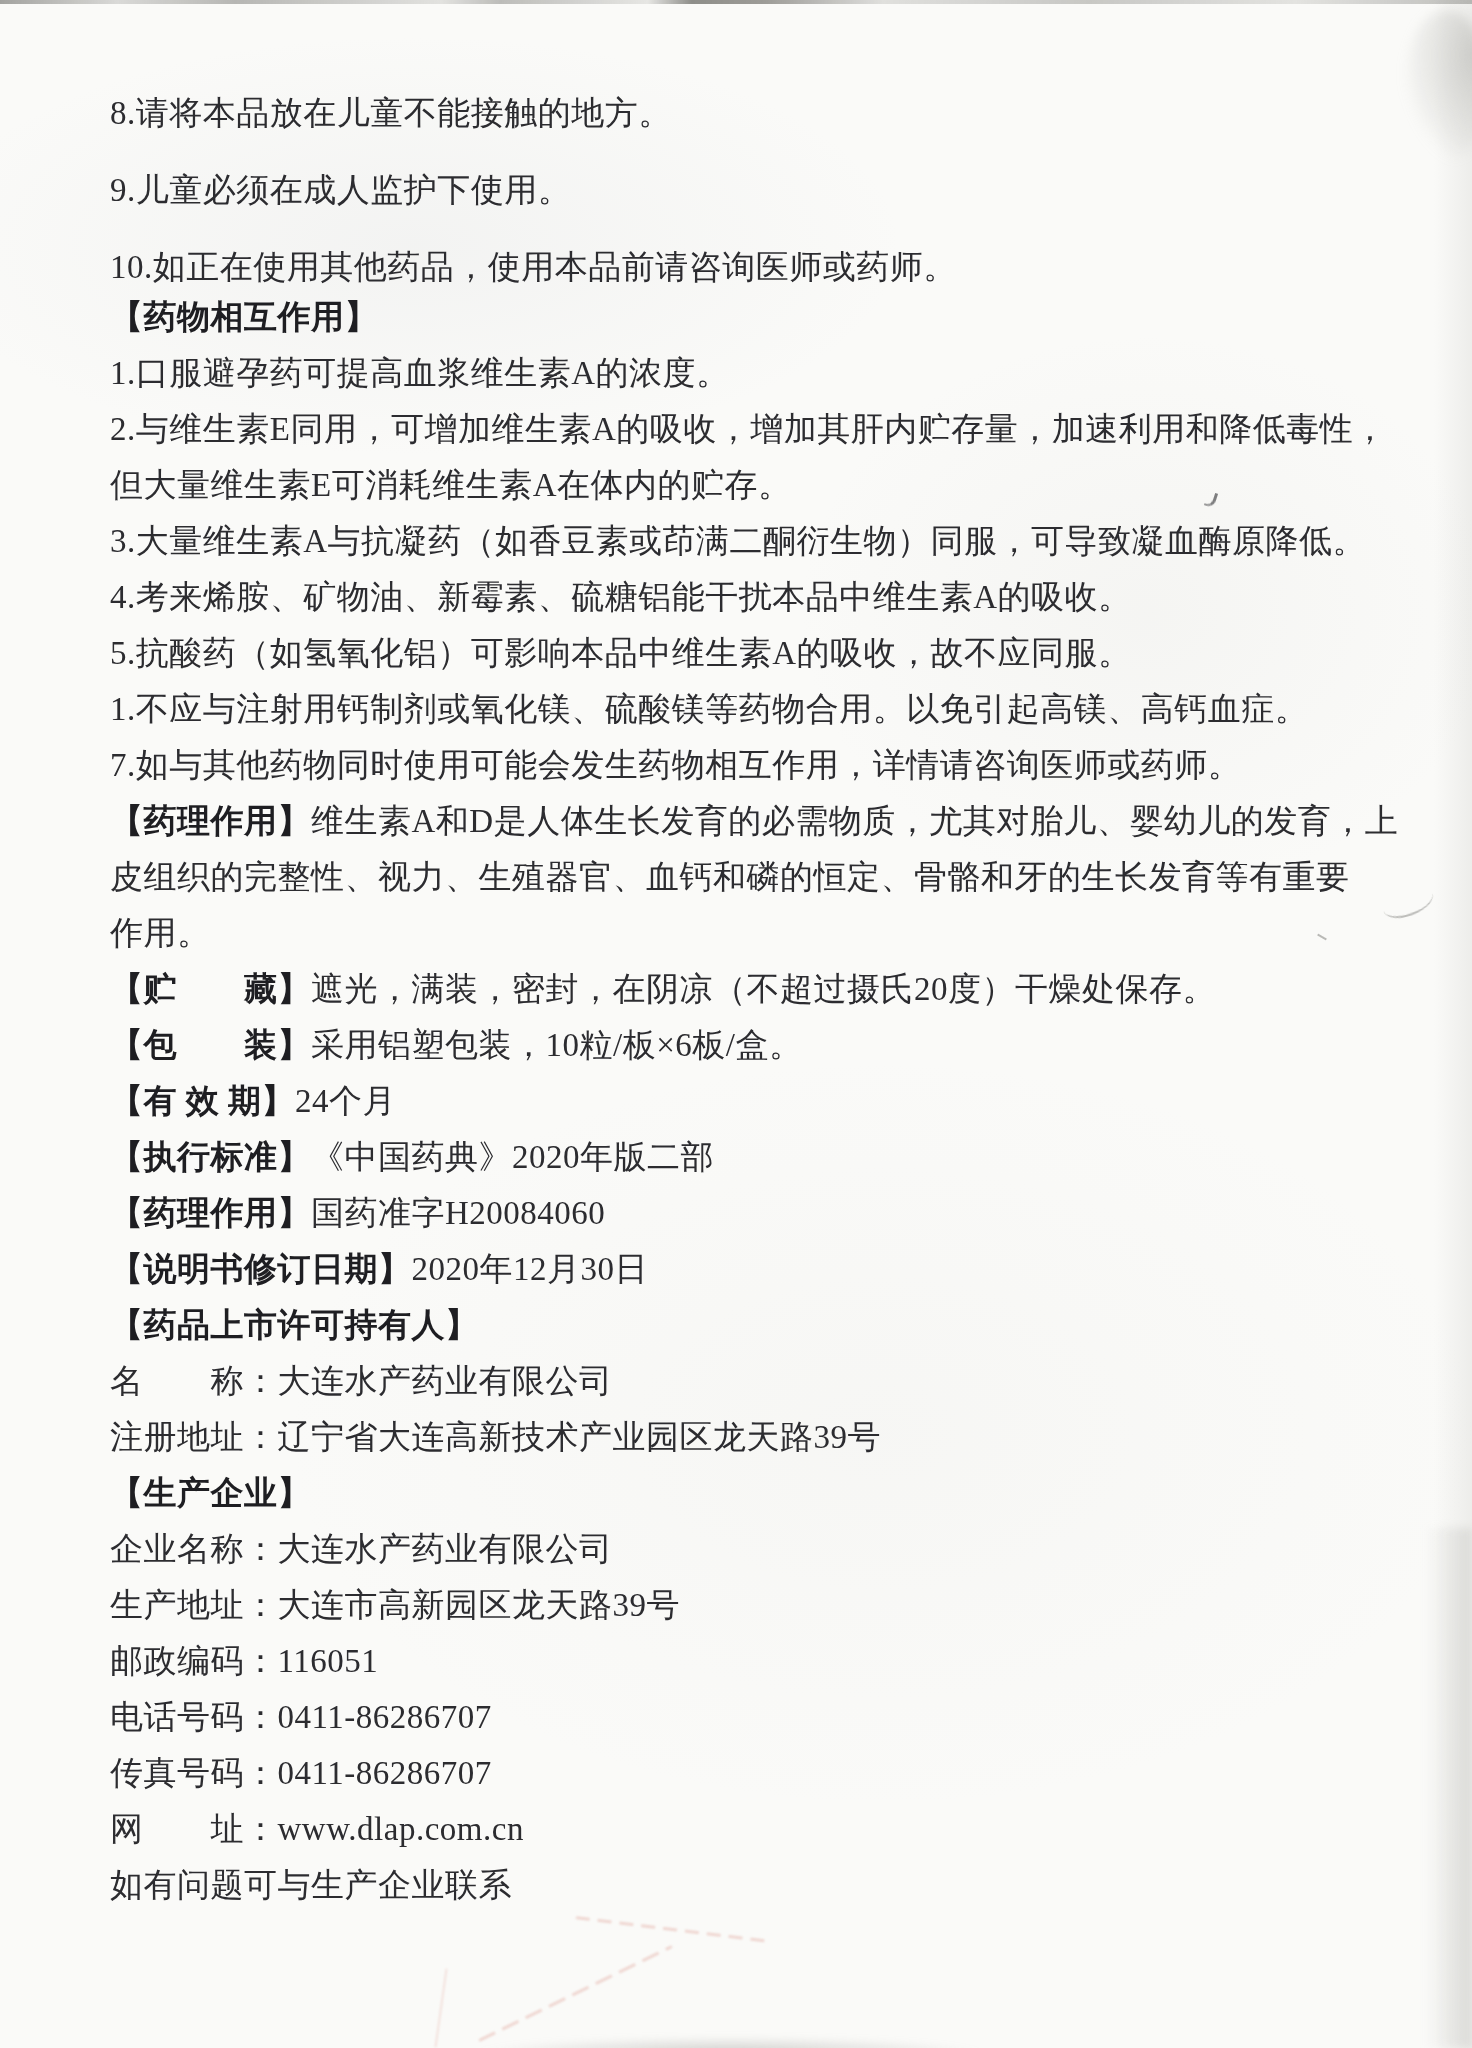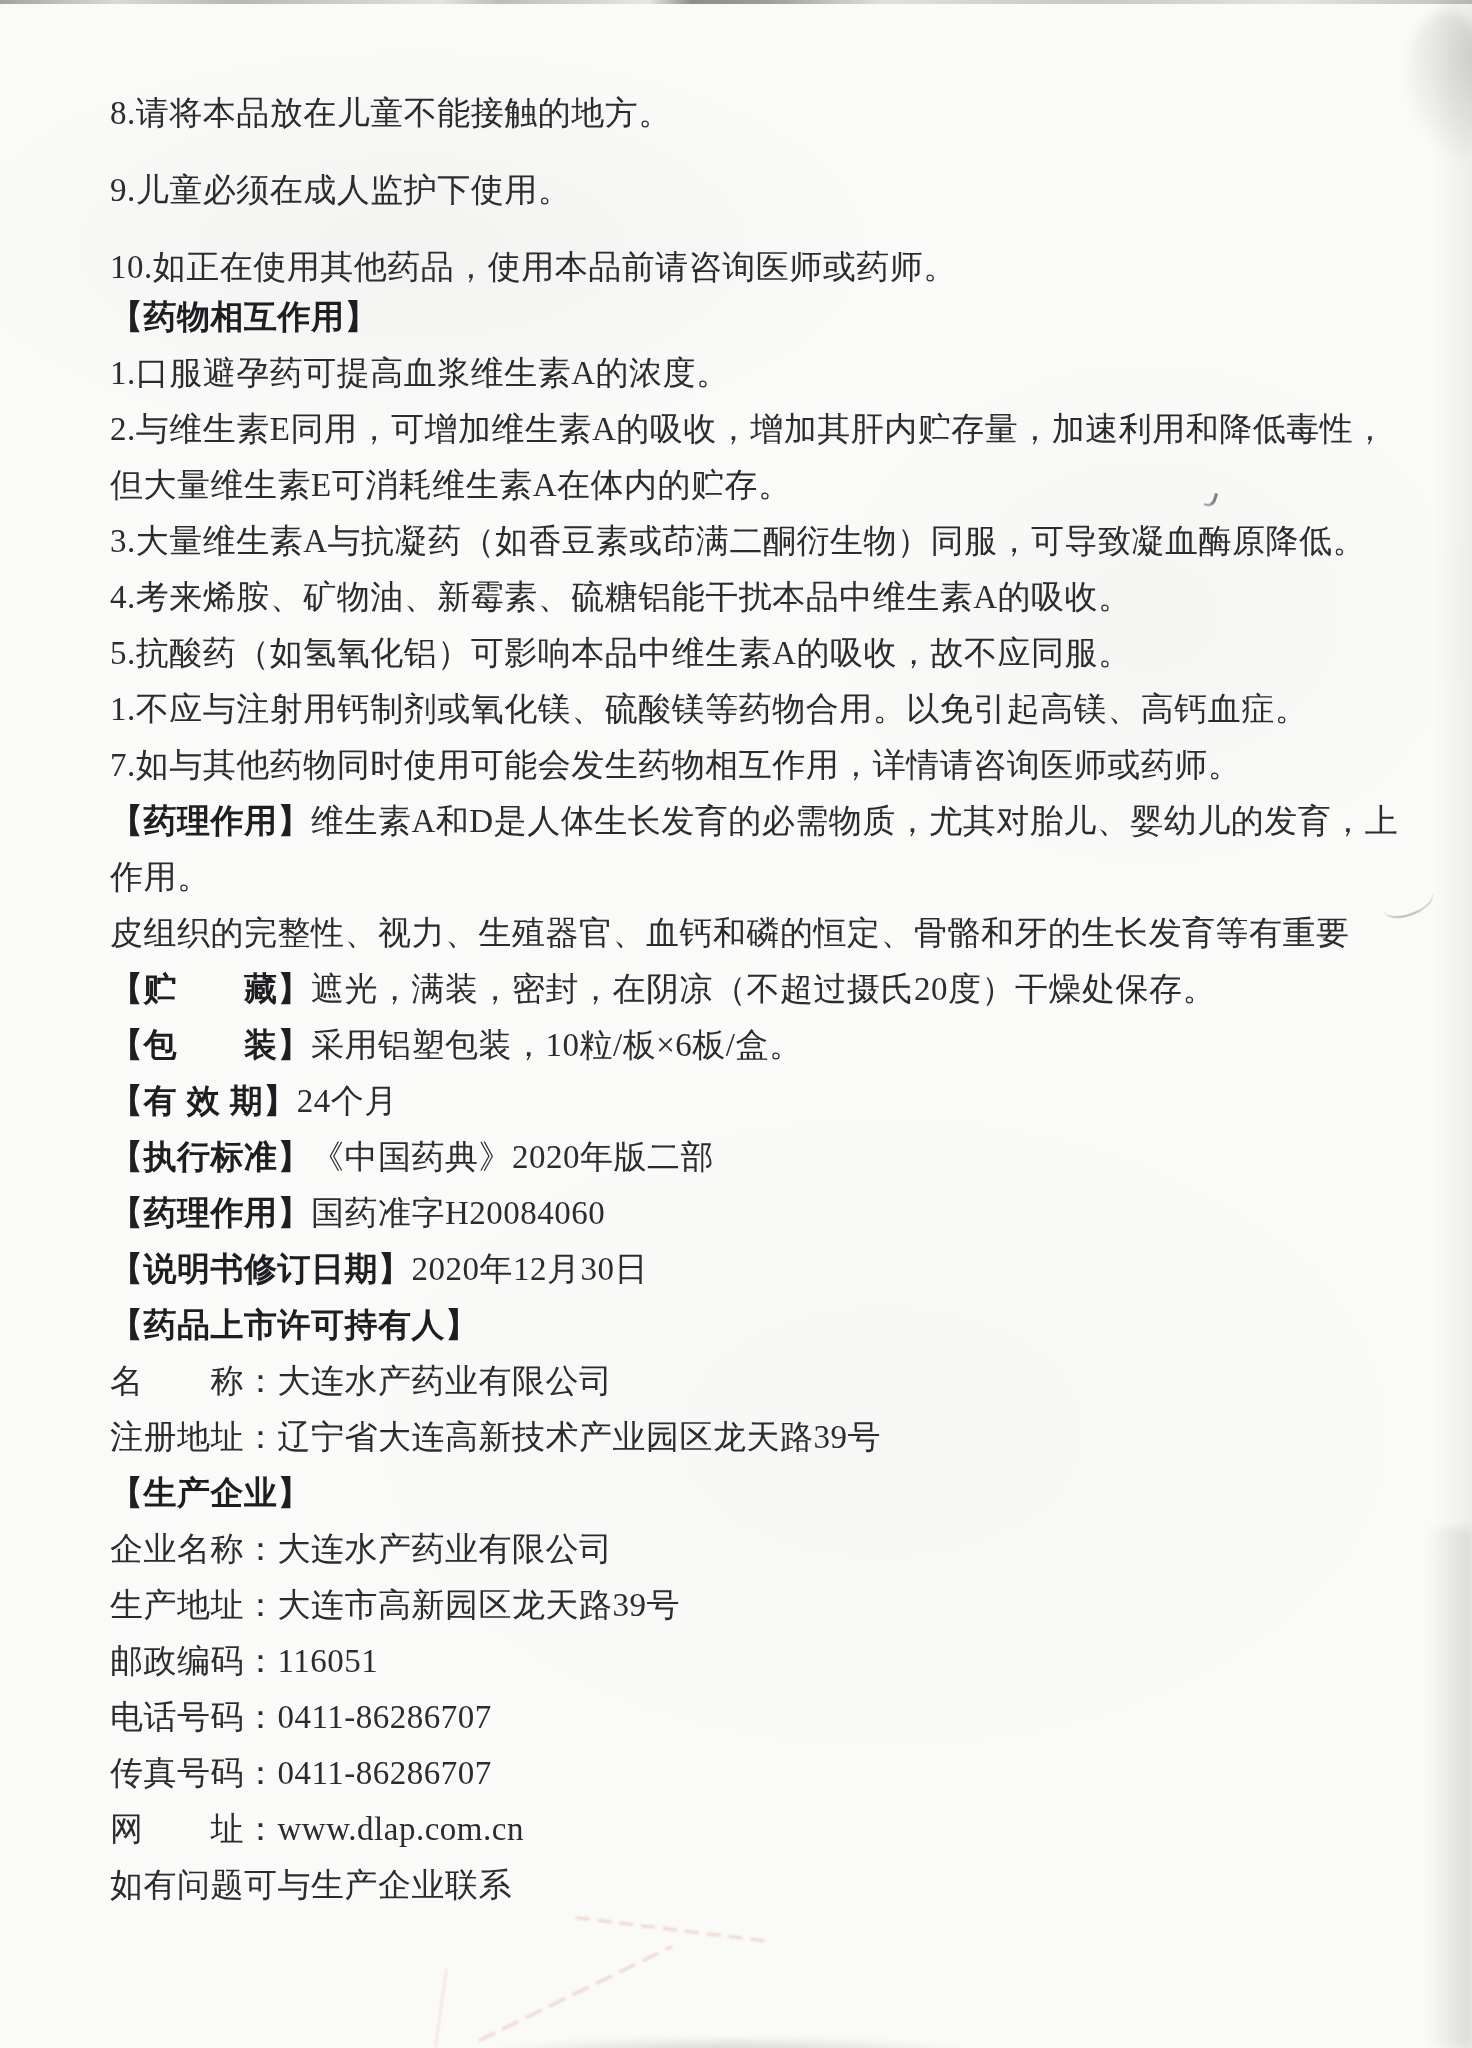--- a/index.html
+++ b/index.html
@@ -80,21 +80,21 @@
   .ln{
     margin:0 0 20px 0;
     font-size:33px;line-height:36px;
     letter-spacing:0.5px;
     white-space:nowrap;
     color:var(--ink);
   }
   .ln:nth-child(1),.ln:nth-child(2){margin-bottom:41px;}
   .ln:nth-child(3){margin-bottom:14px;}
   .lb{
-    font-family:Liberation Sans, sans-serif;
+    font-family:Liberation Serif, serif;
     font-weight:700;color:var(--label-ink);
   }
 </style>
 </head>
 <body>
 
 <div class="page">
   <div class="edge-top"></div>
   <div class="corner-shade-tr"></div>
   <div class="right-shade-bottom"></div>
@@ -107,22 +107,22 @@
       <p class="ln"><span class="lb">【药物相互作用】</span><span></span></p>
       <p class="ln"><span class="lb"></span><span>1.口服避孕药可提高血浆维生素A的浓度。</span></p>
       <p class="ln"><span class="lb"></span><span>2.与维生素E同用，可增加维生素A的吸收，增加其肝内贮存量，加速利用和降低毒性，</span></p>
       <p class="ln"><span class="lb"></span><span>但大量维生素E可消耗维生素A在体内的贮存。</span></p>
       <p class="ln"><span class="lb"></span><span>3.大量维生素A与抗凝药（如香豆素或茚满二酮衍生物）同服，可导致凝血酶原降低。</span></p>
       <p class="ln"><span class="lb"></span><span>4.考来烯胺、矿物油、新霉素、硫糖铝能干扰本品中维生素A的吸收。</span></p>
       <p class="ln"><span class="lb"></span><span>5.抗酸药（如氢氧化铝）可影响本品中维生素A的吸收，故不应同服。</span></p>
       <p class="ln"><span class="lb"></span><span>1.不应与注射用钙制剂或氧化镁、硫酸镁等药物合用。以免引起高镁、高钙血症。</span></p>
       <p class="ln"><span class="lb"></span><span>7.如与其他药物同时使用可能会发生药物相互作用，详情请咨询医师或药师。</span></p>
       <p class="ln"><span class="lb">【药理作用】</span><span>维生素A和D是人体生长发育的必需物质，尤其对胎儿、婴幼儿的发育，上</span></p>
+      <p class="ln"><span class="lb"></span><span>皮组织的完整性、视力、生殖器官、血钙和磷的恒定、骨骼和牙的生长发育等有重要</span></p>
       <p class="ln"><span class="lb"></span><span>作用。</span></p>
-      <p class="ln"><span class="lb"></span><span>皮组织的完整性、视力、生殖器官、血钙和磷的恒定、骨骼和牙的生长发育等有重要</span></p>
       <p class="ln"><span class="lb">【贮　　藏】</span><span>遮光，满装，密封，在阴凉（不超过摄氏20度）干燥处保存。</span></p>
       <p class="ln"><span class="lb">【包　　装】</span><span>采用铝塑包装，10粒/板×6板/盒。</span></p>
       <p class="ln"><span class="lb">【有 效 期】</span><span>24个月</span></p>
       <p class="ln"><span class="lb">【执行标准】</span><span>《中国药典》2020年版二部</span></p>
       <p class="ln"><span class="lb">【药理作用】</span><span>国药准字H20084060</span></p>
       <p class="ln"><span class="lb">【说明书修订日期】</span><span>2020年12月30日</span></p>
       <p class="ln"><span class="lb">【药品上市许可持有人】</span><span></span></p>
       <p class="ln"><span class="lb"></span><span>名　　称：大连水产药业有限公司</span></p>
       <p class="ln"><span class="lb"></span><span>注册地址：辽宁省大连高新技术产业园区龙天路39号</span></p>
       <p class="ln"><span class="lb">【生产企业】</span><span></span></p>

